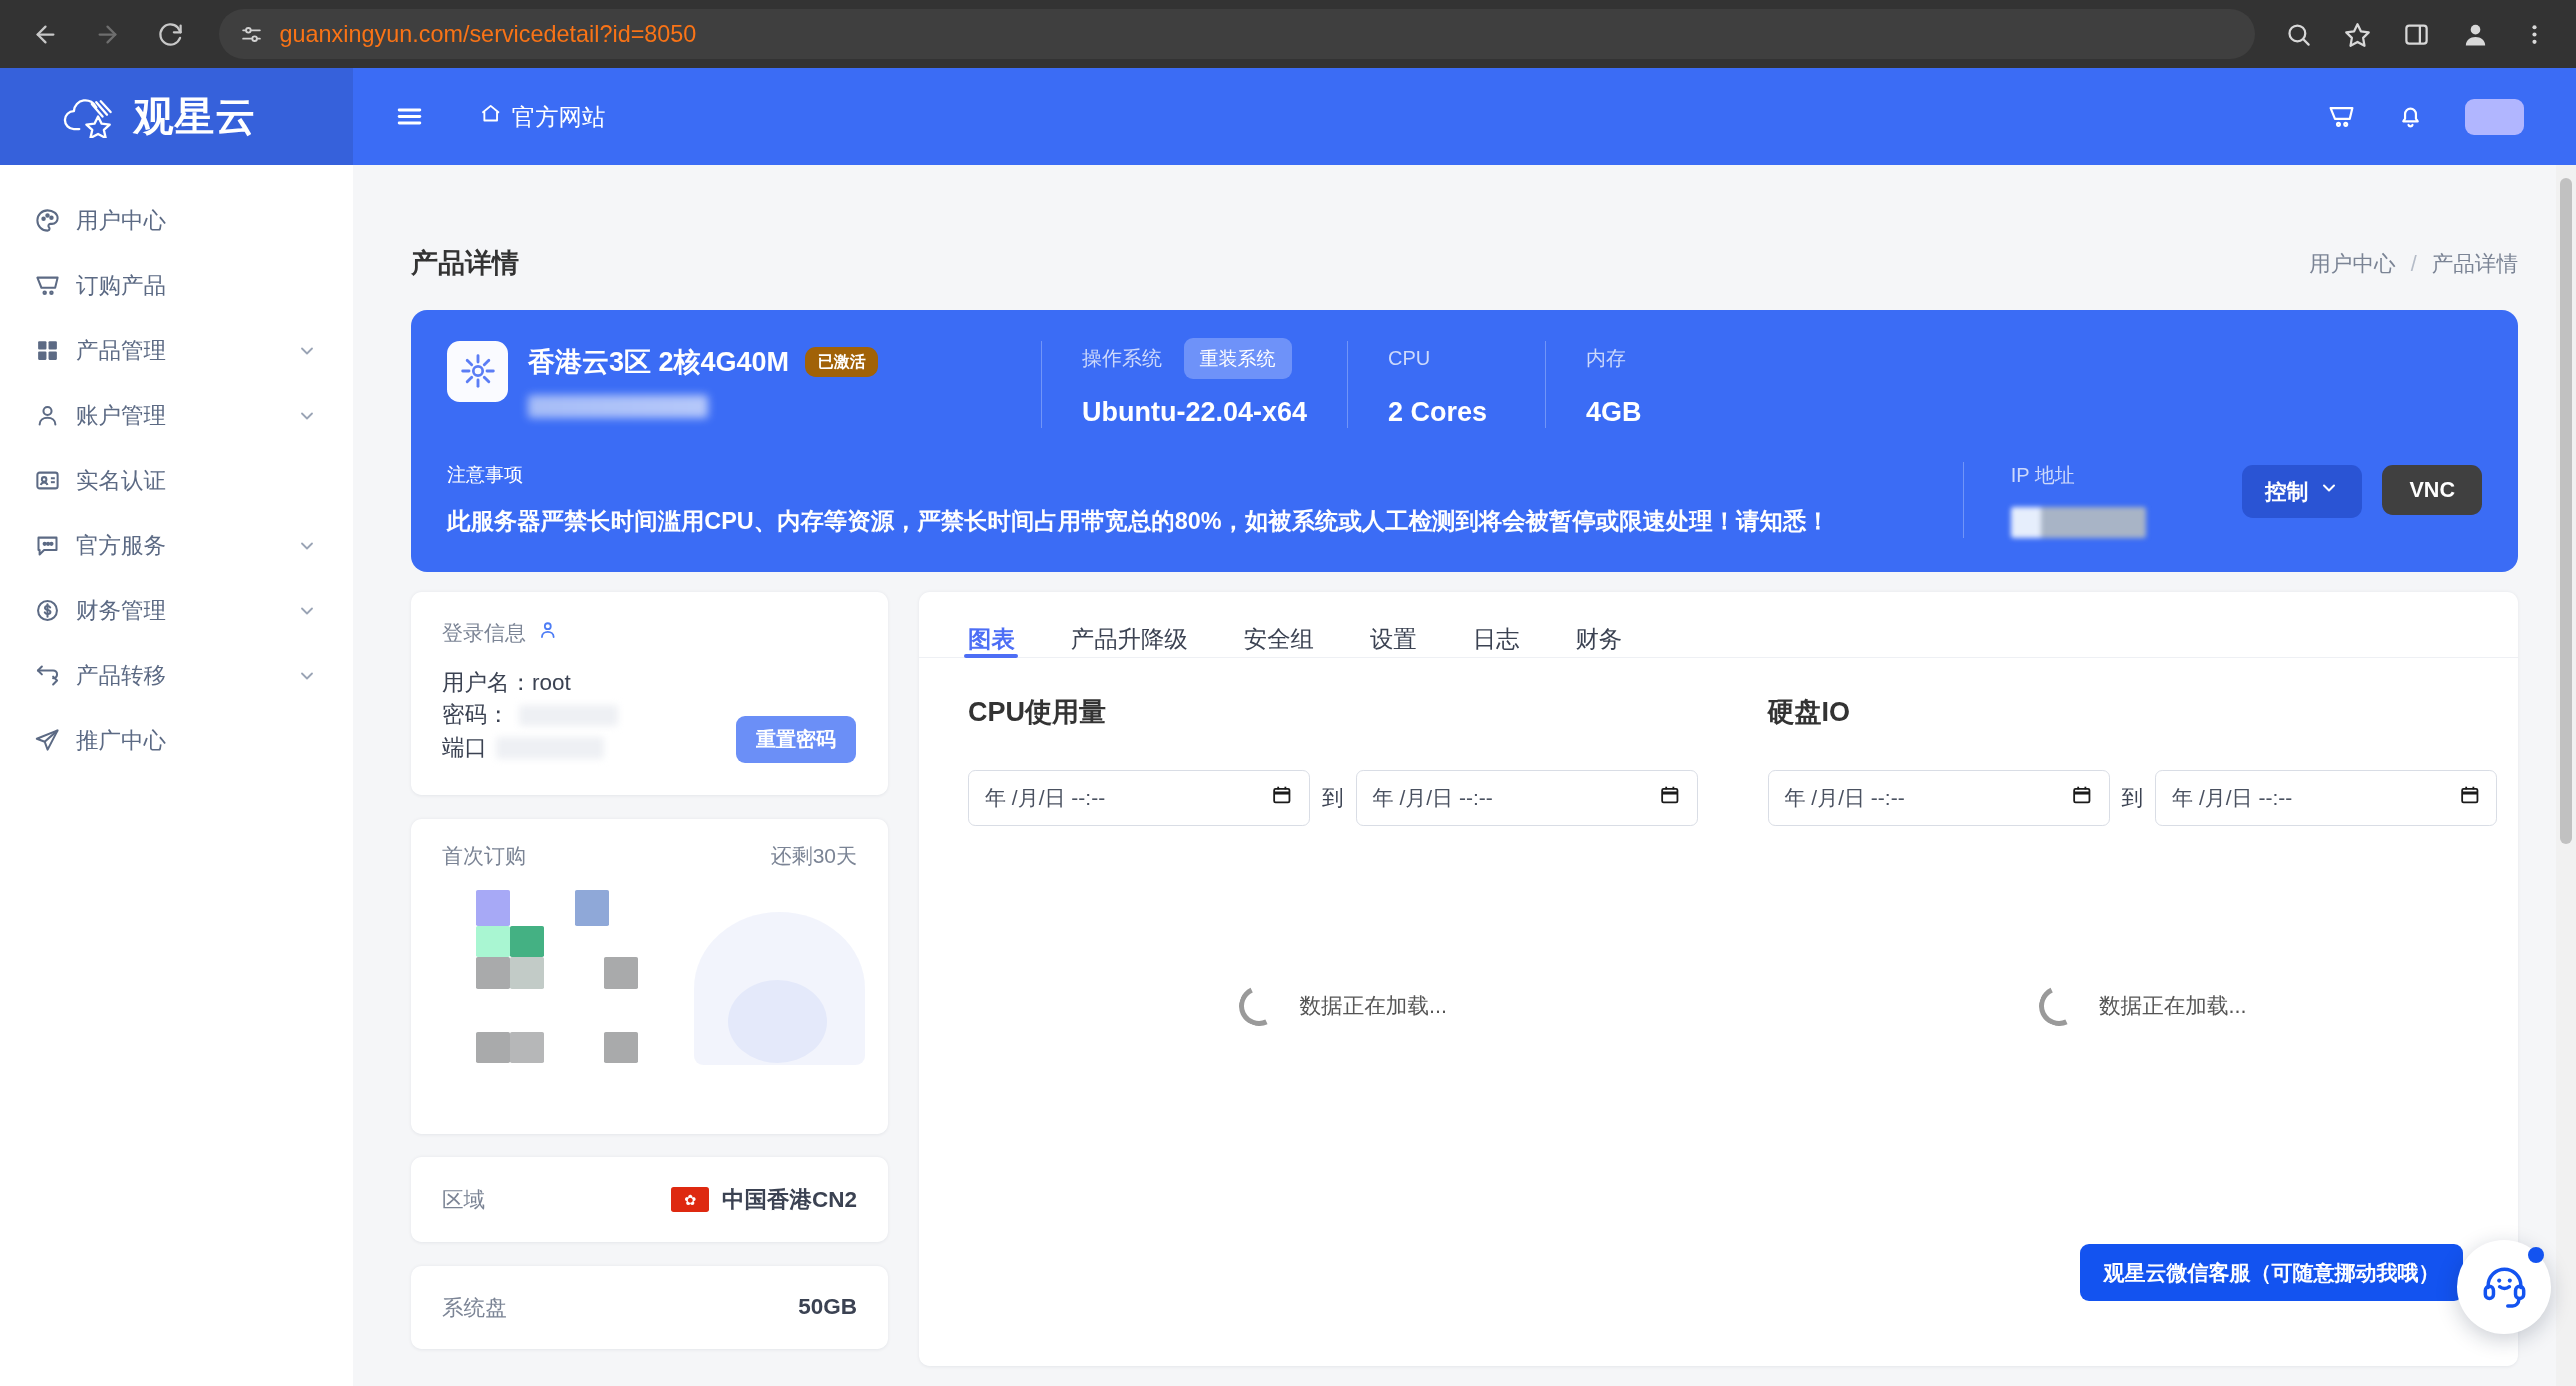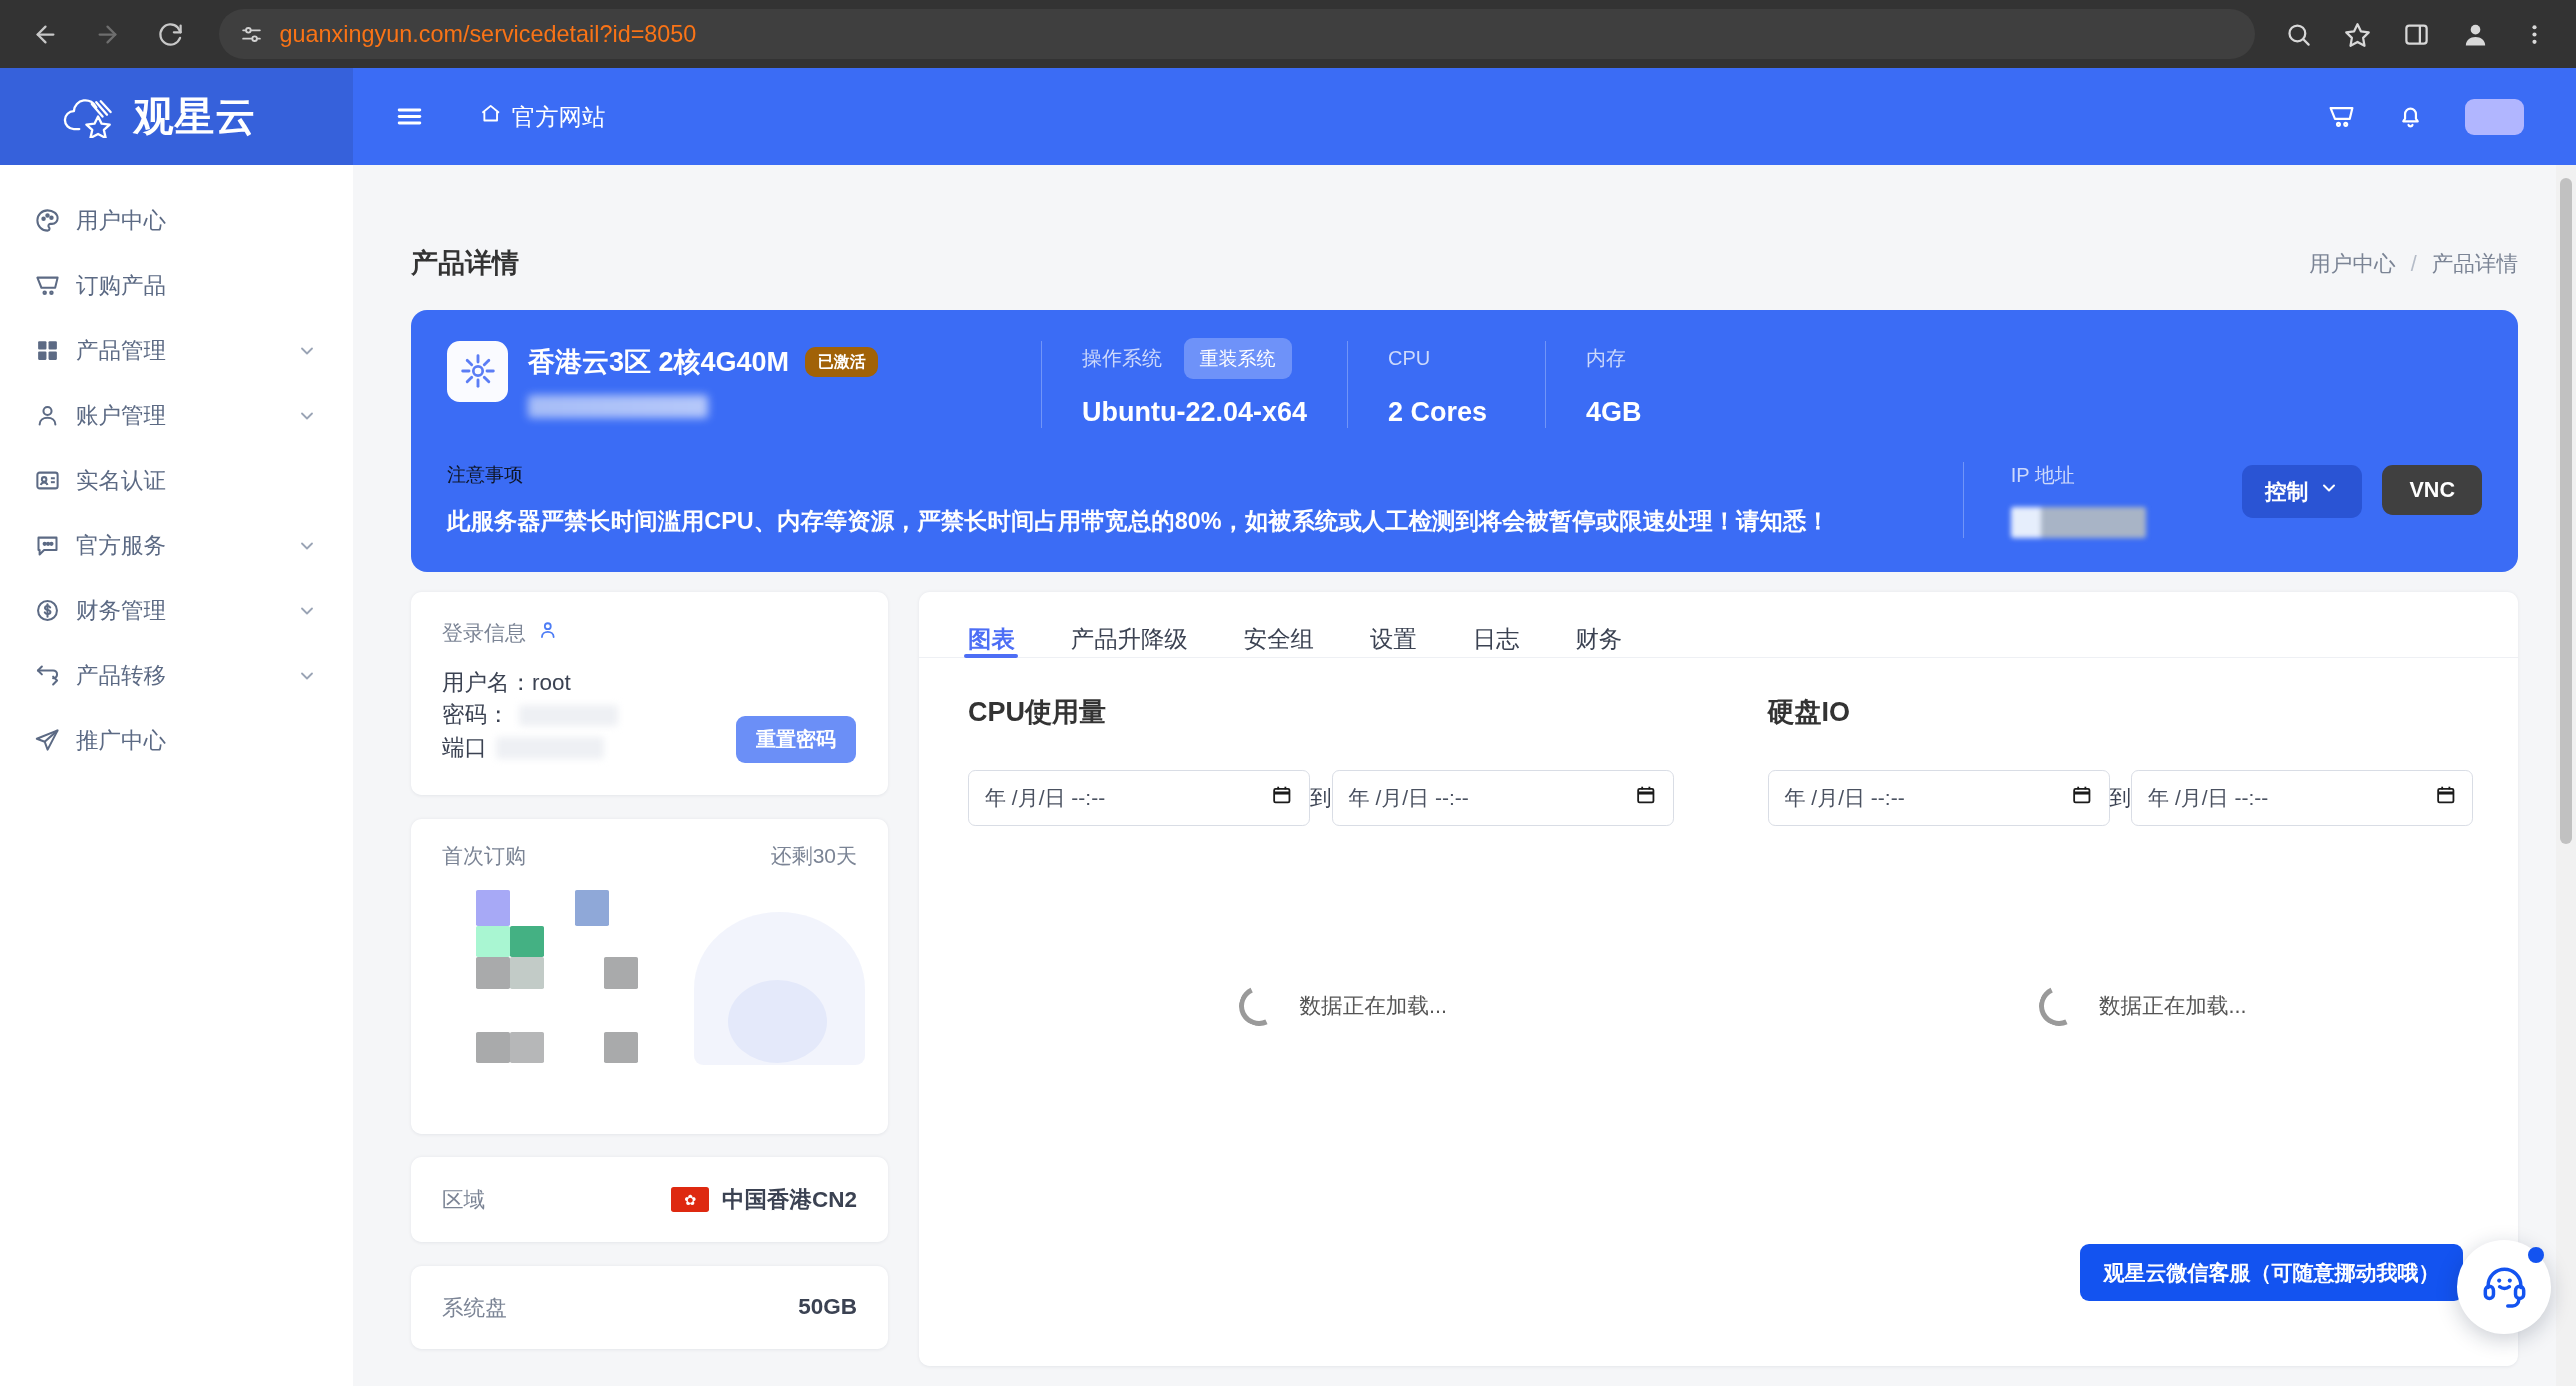--- a/index.html
+++ b/index.html
@@ -169,21 +169,21 @@
   .spec-label-row { display: flex; align-items:center; gap: 21.6px; height: 36px;}
   .spec-label { font-size: 20px; color: #cdd9fb; }
   .reinstall-btn {
     background: #6e92f9; color: #fff; font-size: 19px;
     padding: 7.2px 16px; border-radius: 9px; cursor:pointer; white-space: nowrap;
   }
   .spec-value { margin-top: 20px; font-size: 27px; font-weight: 700; white-space: nowrap;}
 
   .hero-bottom { display: flex; align-items: stretch; margin-top: 34px; }
   .notice-col { flex: 1; padding-right: 36px; }
-  .notice-label { font-size: 19px; color: #0f172a; }
+  .notice-label { font-size: 19px; color: #ffffff; }
   .notice-text { margin-top: 18px; font-size: 23.4px; font-weight: 700; line-height: 1.35; }
   .ip-col {
     border-left: 0.9px solid rgba(255,255,255,.28);
     padding: 0 47px;
     min-width: 270px;
   }
   .ip-label { font-size: 20px; color:#cdd9fb; }
   .ip-blur {
     margin-top: 18px; height: 31px; width: 135px;
     background: linear-gradient(90deg,#e6eefc 0 22%,#a8b4c6 22% 100%);
@@ -241,21 +241,21 @@
     position: relative;
   }
   .tab.active { color: #4d6ef5; font-weight: 700; }
   .tab.active::after {
     content:''; position:absolute; left:-3.6px; right:-3.6px; bottom:-1.8px; height: 4.5px;
     background:#4d6ef5; border-radius: 2.7px;
   }
   .charts-row { display: flex; }
   .chart-block { flex: 1; padding: 36px 0 0 49px; min-width:0;}
   .chart-title { font-size: 27px; font-weight: 700; color:#333; }
-  .date-row { display:flex; align-items:center; gap: 0; margin-top: 40px; }
+  .date-row { display:flex; align-items:center; gap: 12px; margin-top: 40px; }
   .date-input {
     width: 342px; height: 56px; border: 1.8px solid #d9dde5; border-radius: 7.2px;
     display:flex; align-items:center; padding: 0 16px; justify-content: space-between;
     font-size: 21px; color: #4a5160; background:#fff; cursor:pointer;
   }
   .date-input .cal { color:#1b1b1b; font-size: 21.6px; }
   .to-label { font-size: 21.6px; color:#3b4252; }
   .loading-row { display:flex; align-items:center; gap: 20px; font-size: 21.6px; color:#555; }
   .spinner {
     width: 40px; height: 40px; border-radius: 50%;

